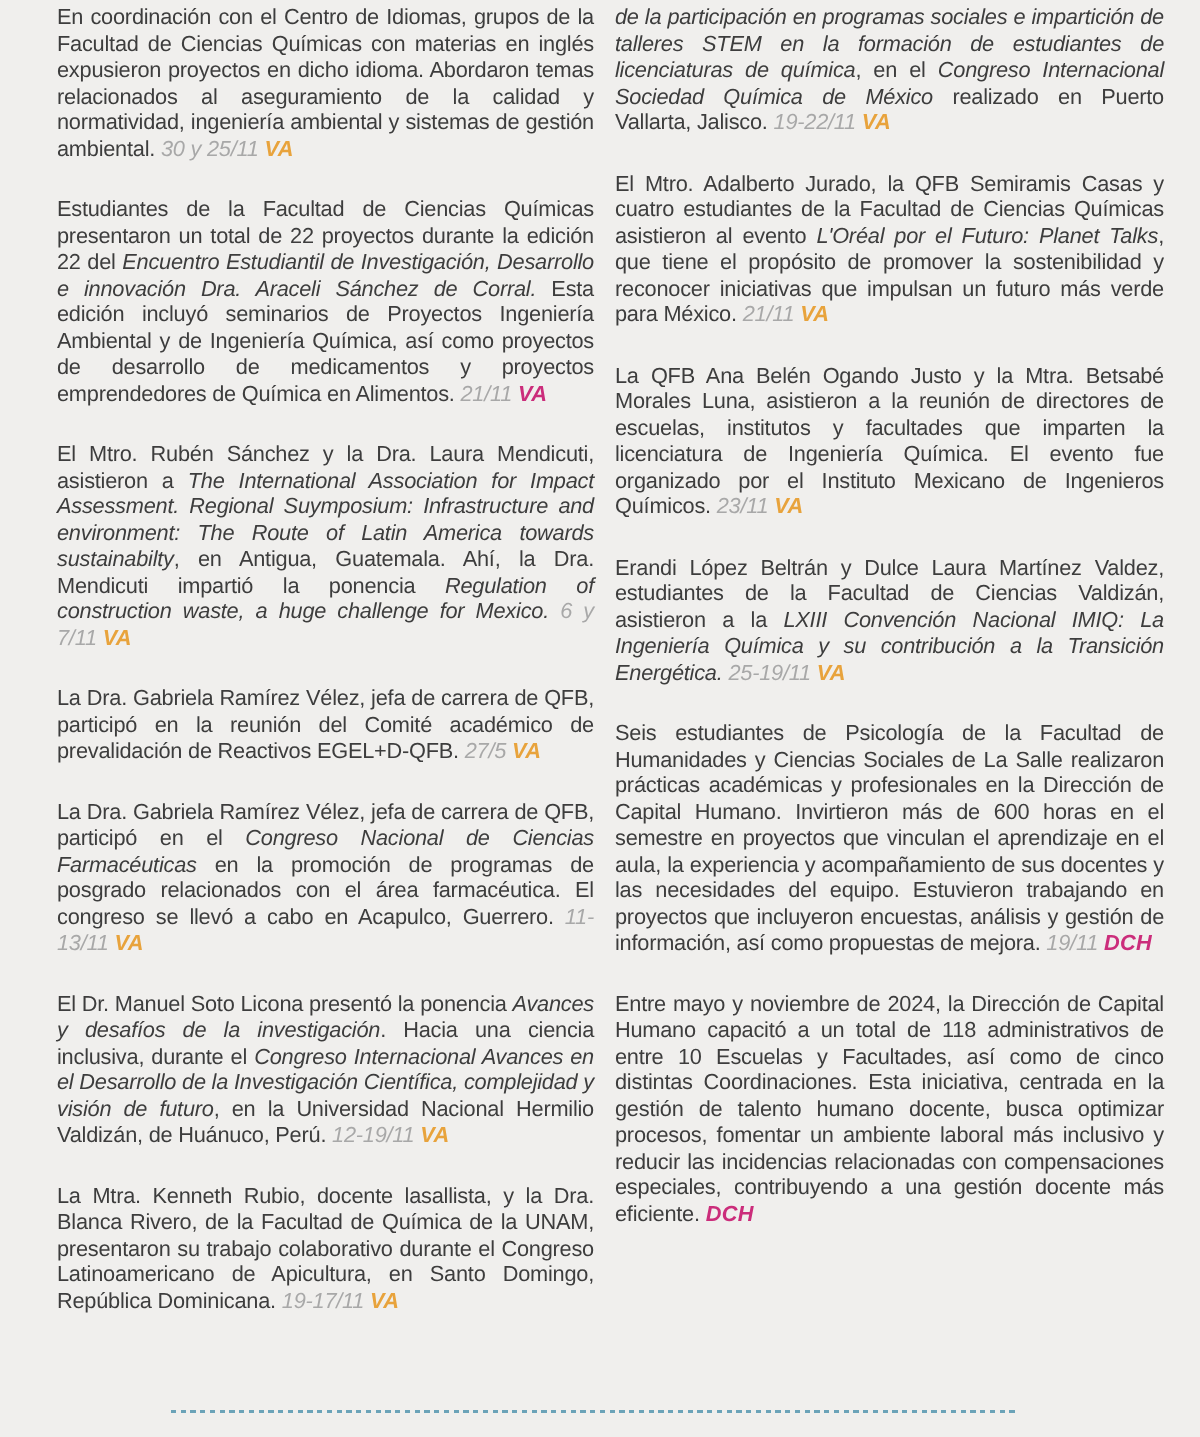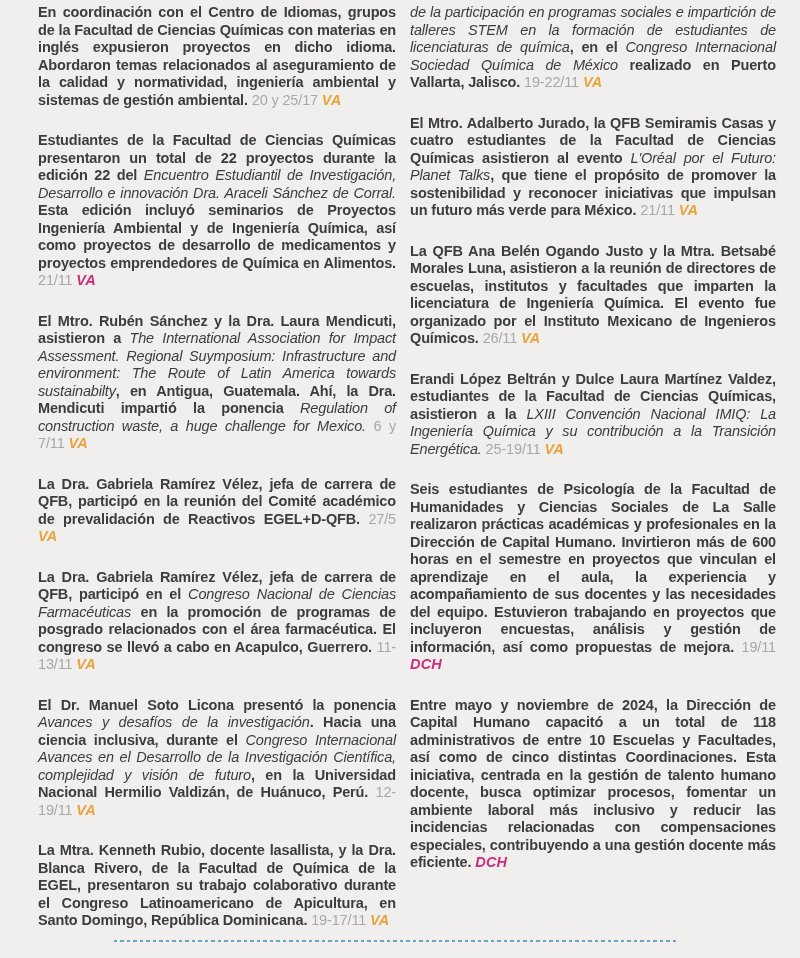--- a/index.html
+++ b/index.html
@@ -31,55 +31,55 @@
     line-height: 17.5px;
     letter-spacing: -0.15px;
   }
   .col-left  { left: 38px;  width: 358px; }
   .col-right { left: 410px; width: 366px; }
   .para {
     margin: 0 0 23px 0;
     text-align: justify;
     text-justify: inter-word;
   }
-  .r-n { font-style: normal; font-weight: bold; }
+  .r-n { font-style: normal; }
   .r-i { font-style: italic; }
-  .r-d { color: var(--date-color); }
+  .r-d { font-style: italic; color: var(--date-color); }
   .r-o { font-style: italic; color: var(--orange-tag); font-weight: 600; letter-spacing: 0.2px; }
   .r-p { font-style: italic; color: var(--pink-tag);   font-weight: 600; letter-spacing: 0.2px; }
   .divider {
     position: absolute;
     left: 114px;
     top: 940px;
     width: 564px;
     height: 2px;
     background: repeating-linear-gradient(to right,
       var(--divider-color) 0px, var(--divider-color) 3.5px,
       transparent 3.5px, transparent 6.5px);
   }
 </style>
 </head>
 <body>
 
 <div class="page">
 
   <div class="col col-left">
-    <p class="para"><span class="r-n">En coordinación con el Centro de Idiomas, grupos de la Facultad de Ciencias Químicas con materias en inglés expusieron proyectos en dicho idioma. Abordaron temas relacionados al aseguramiento de la calidad y normatividad, ingeniería ambiental y sistemas de gestión ambiental. </span><span class="r-d">20 y 25/17 </span><span class="r-o">VA</span></p>
+    <p class="para"><span class="r-n">En coordinación con el Centro de Idiomas, grupos de la Facultad de Ciencias Químicas con materias en inglés expusieron proyectos en dicho idioma. Abordaron temas relacionados al aseguramiento de la calidad y normatividad, ingeniería ambiental y sistemas de gestión ambiental. </span><span class="r-d">30 y 25/11 </span><span class="r-o">VA</span></p>
     <p class="para"><span class="r-n">Estudiantes de la Facultad de Ciencias Químicas presentaron un total de 22 proyectos durante la edición 22 del </span><span class="r-i">Encuentro Estudiantil de Investigación, Desarrollo e innovación Dra. Araceli Sánchez de Corral.</span><span class="r-n"> Esta edición incluyó seminarios de Proyectos Ingeniería Ambiental y de Ingeniería Química, así como proyectos de desarrollo de medicamentos y proyectos emprendedores de Química en Alimentos. </span><span class="r-d">21/11 </span><span class="r-p">VA</span></p>
     <p class="para"><span class="r-n">El Mtro. Rubén Sánchez y la Dra. Laura Mendicuti, asistieron a </span><span class="r-i">The International Association for Impact Assessment. Regional Suymposium: Infrastructure and environment: The Route of Latin America towards sustainabilty</span><span class="r-n">, en Antigua, Guatemala. Ahí, la Dra. Mendicuti impartió la ponencia </span><span class="r-i">Regulation of construction waste, a huge challenge for Mexico.</span><span class="r-n"> </span><span class="r-d">6 y 7/11 </span><span class="r-o">VA</span></p>
     <p class="para"><span class="r-n">La Dra. Gabriela Ramírez Vélez, jefa de carrera de QFB, participó en la reunión del Comité académico de prevalidación de Reactivos EGEL+D-QFB. </span><span class="r-d">27/5 </span><span class="r-o">VA</span></p>
     <p class="para"><span class="r-n">La Dra. Gabriela Ramírez Vélez, jefa de carrera de QFB, participó en el </span><span class="r-i">Congreso Nacional de Ciencias Farmacéuticas</span><span class="r-n"> en la promoción de programas de posgrado relacionados con el área farmacéutica. El congreso se llevó a cabo en Acapulco, Guerrero. </span><span class="r-d">11-13/11 </span><span class="r-o">VA</span></p>
     <p class="para"><span class="r-n">El Dr. Manuel Soto Licona presentó la ponencia </span><span class="r-i">Avances y desafíos de la investigación</span><span class="r-n">. Hacia una ciencia inclusiva, durante el </span><span class="r-i">Congreso Internacional Avances en el Desarrollo de la Investigación Científica, complejidad y visión de futuro</span><span class="r-n">, en la Universidad Nacional Hermilio Valdizán, de Huánuco, Perú. </span><span class="r-d">12-19/11 </span><span class="r-o">VA</span></p>
-    <p class="para"><span class="r-n">La Mtra. Kenneth Rubio, docente lasallista, y la Dra. Blanca Rivero, de la Facultad de Química de la EGEL, presentaron su trabajo colaborativo durante el Congreso Latinoamericano de Apicultura, en Santo Domingo, República Dominicana. </span><span class="r-d">19-17/11 </span><span class="r-o">VA</span></p>
+    <p class="para"><span class="r-n">La Mtra. Kenneth Rubio, docente lasallista, y la Dra. Blanca Rivero, de la Facultad de Química de la UNAM, presentaron su trabajo colaborativo durante el Congreso Latinoamericano de Apicultura, en Santo Domingo, República Dominicana. </span><span class="r-d">19-17/11 </span><span class="r-o">VA</span></p>
   </div>
 
   <div class="col col-right">
     <p class="para"><span class="r-i">de la participación en programas sociales e impartición de talleres STEM en la formación de estudiantes de licenciaturas de química</span><span class="r-n">, en el </span><span class="r-i">Congreso Internacional Sociedad Química de México</span><span class="r-n"> realizado en Puerto Vallarta, Jalisco. </span><span class="r-d">19-22/11 </span><span class="r-o">VA</span></p>
     <p class="para"><span class="r-n">El Mtro. Adalberto Jurado, la QFB Semiramis Casas y cuatro estudiantes de la Facultad de Ciencias Químicas asistieron al evento </span><span class="r-i">L'Oréal por el Futuro: Planet Talks</span><span class="r-n">, que tiene el propósito de promover la sostenibilidad y reconocer iniciativas que impulsan un futuro más verde para México. </span><span class="r-d">21/11 </span><span class="r-o">VA</span></p>
-    <p class="para"><span class="r-n">La QFB Ana Belén Ogando Justo y la Mtra. Betsabé Morales Luna, asistieron a la reunión de directores de escuelas, institutos y facultades que imparten la licenciatura de Ingeniería Química. El evento fue organizado por el Instituto Mexicano de Ingenieros Químicos. </span><span class="r-d">26/11 </span><span class="r-o">VA</span></p>
-    <p class="para"><span class="r-n">Erandi López Beltrán y Dulce Laura Martínez Valdez, estudiantes de la Facultad de Ciencias Químicas, asistieron a la </span><span class="r-i">LXIII Convención Nacional IMIQ: La Ingeniería Química y su contribución a la Transición Energética.</span><span class="r-n"> </span><span class="r-d">25-19/11 </span><span class="r-o">VA</span></p>
+    <p class="para"><span class="r-n">La QFB Ana Belén Ogando Justo y la Mtra. Betsabé Morales Luna, asistieron a la reunión de directores de escuelas, institutos y facultades que imparten la licenciatura de Ingeniería Química. El evento fue organizado por el Instituto Mexicano de Ingenieros Químicos. </span><span class="r-d">23/11 </span><span class="r-o">VA</span></p>
+    <p class="para"><span class="r-n">Erandi López Beltrán y Dulce Laura Martínez Valdez, estudiantes de la Facultad de Ciencias Valdizán, asistieron a la </span><span class="r-i">LXIII Convención Nacional IMIQ: La Ingeniería Química y su contribución a la Transición Energética.</span><span class="r-n"> </span><span class="r-d">25-19/11 </span><span class="r-o">VA</span></p>
     <p class="para"><span class="r-n">Seis estudiantes de Psicología de la Facultad de Humanidades y Ciencias Sociales de La Salle realizaron prácticas académicas y profesionales en la Dirección de Capital Humano. Invirtieron más de 600 horas en el semestre en proyectos que vinculan el aprendizaje en el aula, la experiencia y acompañamiento de sus docentes y las necesidades del equipo. Estuvieron trabajando en proyectos que incluyeron encuestas, análisis y gestión de información, así como propuestas de mejora. </span><span class="r-d">19/11 </span><span class="r-p">DCH</span></p>
     <p class="para"><span class="r-n">Entre mayo y noviembre de 2024, la Dirección de Capital Humano capacitó a un total de 118 administrativos de entre 10 Escuelas y Facultades, así como de cinco distintas Coordinaciones. Esta iniciativa, centrada en la gestión de talento humano docente, busca optimizar procesos, fomentar un ambiente laboral más inclusivo y reducir las incidencias relacionadas con compensaciones especiales, contribuyendo a una gestión docente más eficiente. </span><span class="r-p">DCH</span></p>
   </div>
 
   <div class="divider"></div>
 
 </div>
 
 </body></html>

